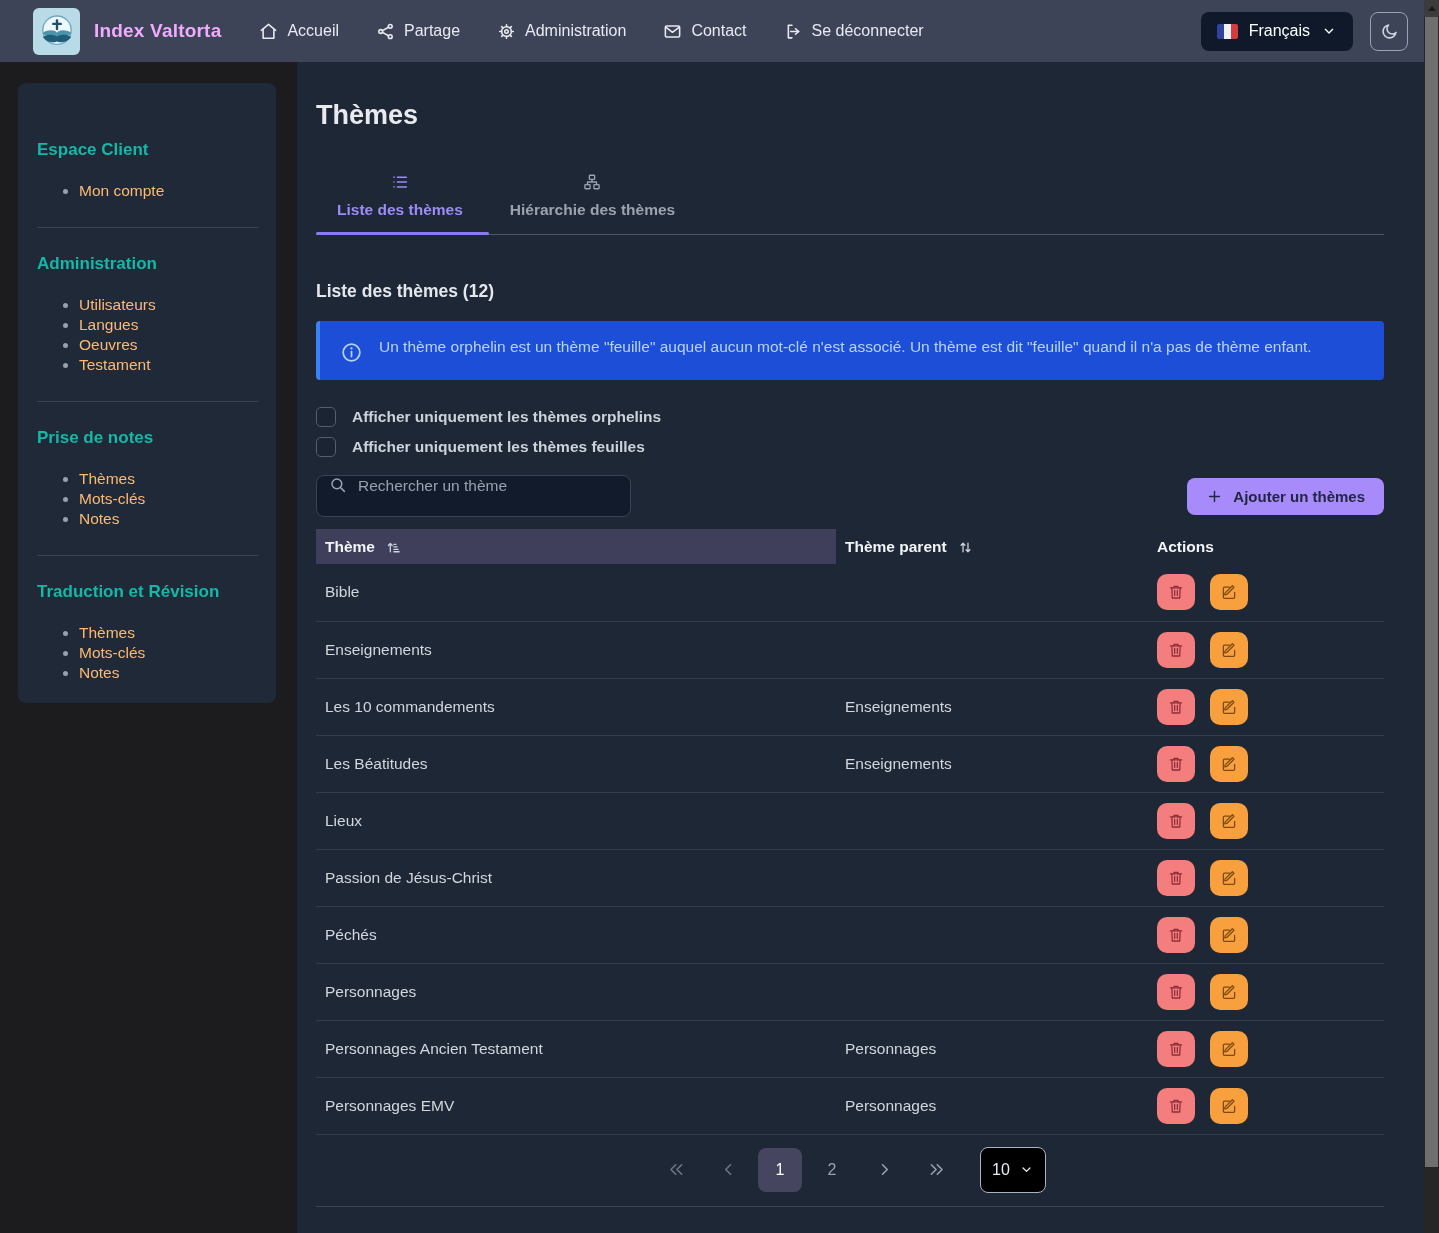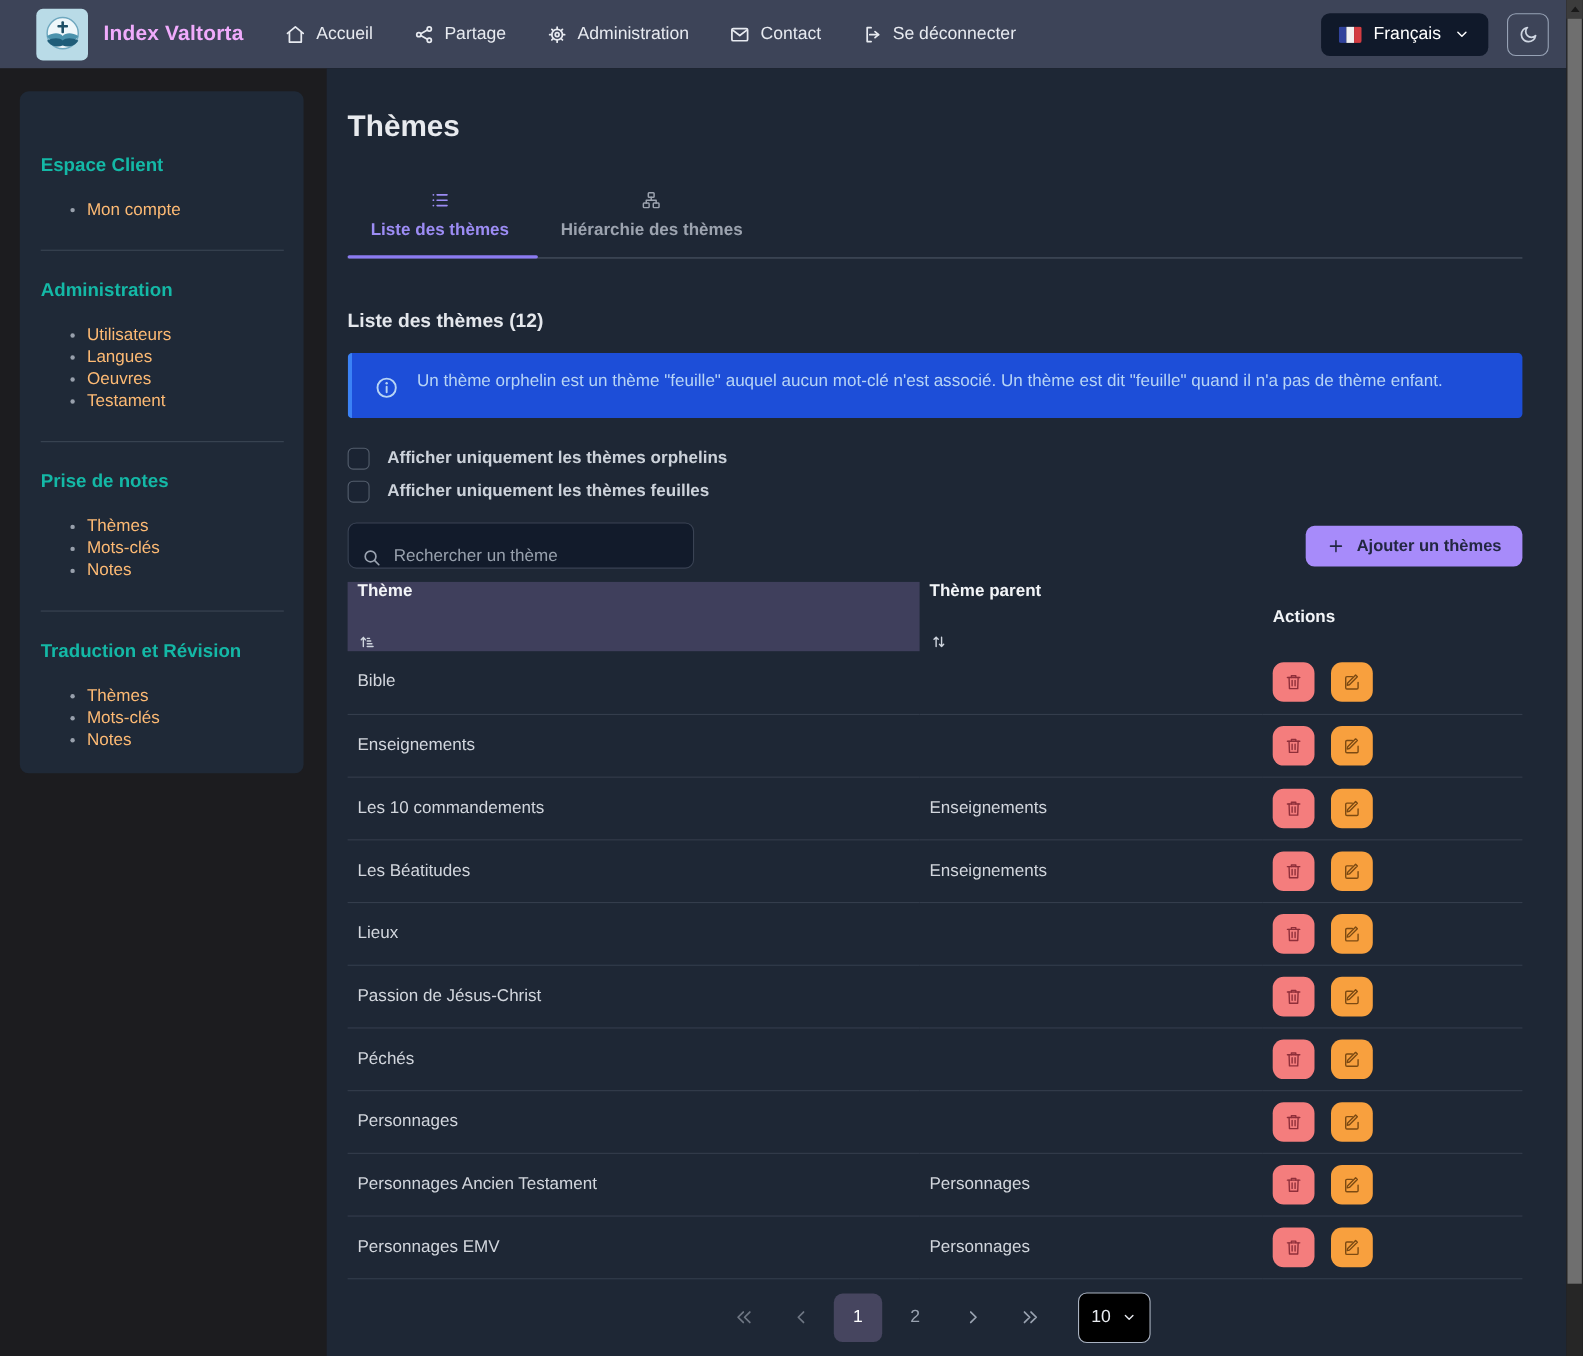--- a/index.html
+++ b/index.html
@@ -51,31 +51,31 @@
            display:flex; gap:16px; padding:16px 24px 16px 20px; color:#b7d4f5; font-size:15.5px; line-height:20px; align-items:flex-start; }
   .alert .icon svg { width:23px; height:23px; margin-top:4px; }
   .alert-text { max-width:960px; }
 
   .filters { margin-top:27px; display:flex; flex-direction:column; gap:10px; }
   .filter { display:flex; align-items:center; gap:16px; color:#ccd2da; font-weight:700; font-size:15.5px; cursor:pointer; }
   .checkbox { width:20px; height:20px; border:1.5px solid #545e6d; border-radius:5px; background:#1b2433; flex:0 0 auto; }
 
   .search-row { margin-top:18px; display:flex; justify-content:space-between; align-items:center; }
   .search { width:315px; height:42px; background:#121b2b; border:1px solid #3a4354; border-radius:8px;
-            display:flex; align-items:flex-end; padding:0 12px; gap:9px; }
+            display:flex; align-items:flex-start; padding:0 12px; gap:9px; }
   .search .icon svg { width:18px; height:18px; color:#9aa3b0; }
   .search input { background:transparent; border:none; outline:none; color:#cbd2dc; font-size:15.5px; width:100%; font-family:inherit; }
   .search input::placeholder { color:#98a1ad; }
   .add-btn { height:37px; background:#a78bfa; color:#222741; border:none; border-radius:8px; font-weight:700;
              font-size:15px; display:flex; align-items:center; gap:10px; padding:0 19px; cursor:pointer; font-family:inherit; }
   .add-btn .icon svg { width:17px; height:17px; }
 
   table { margin-top:12px; width:100%; border-collapse:collapse; table-layout:fixed; }
   thead th { text-align:left; color:#f2f4f7; font-size:15.5px; font-weight:700; height:35px; padding:0 0 0 9px; }
-  th .th-inner { display:flex; align-items:flex-start; gap:28px;flex-direction:column; }
+  th .th-inner { display:flex; align-items:flex-end; gap:10px; }
   th .icon svg { width:17px; height:17px; color:#cfd5de; }
   th.theme-col { background:#3f3f5c; }
   tbody td { color:#d2d6dd; font-size:15.5px; height:57px; padding:0 0 0 9px; border-bottom:1px solid #343d4c; }
   .action-btn { width:38px; height:36px; border-radius:10px; border:none; display:inline-flex;
                 align-items:center; justify-content:center; margin-right:15px; cursor:pointer; vertical-align:middle; }
   .action-btn svg { width:18px; height:18px; }
   .action-btn.delete { background:#f47d7d; color:#8f2f3a; }
   .action-btn.edit { background:#f8a03e; color:#7c4a12; }
 
   .pagination { display:flex; align-items:center; justify-content:center; gap:8px;

